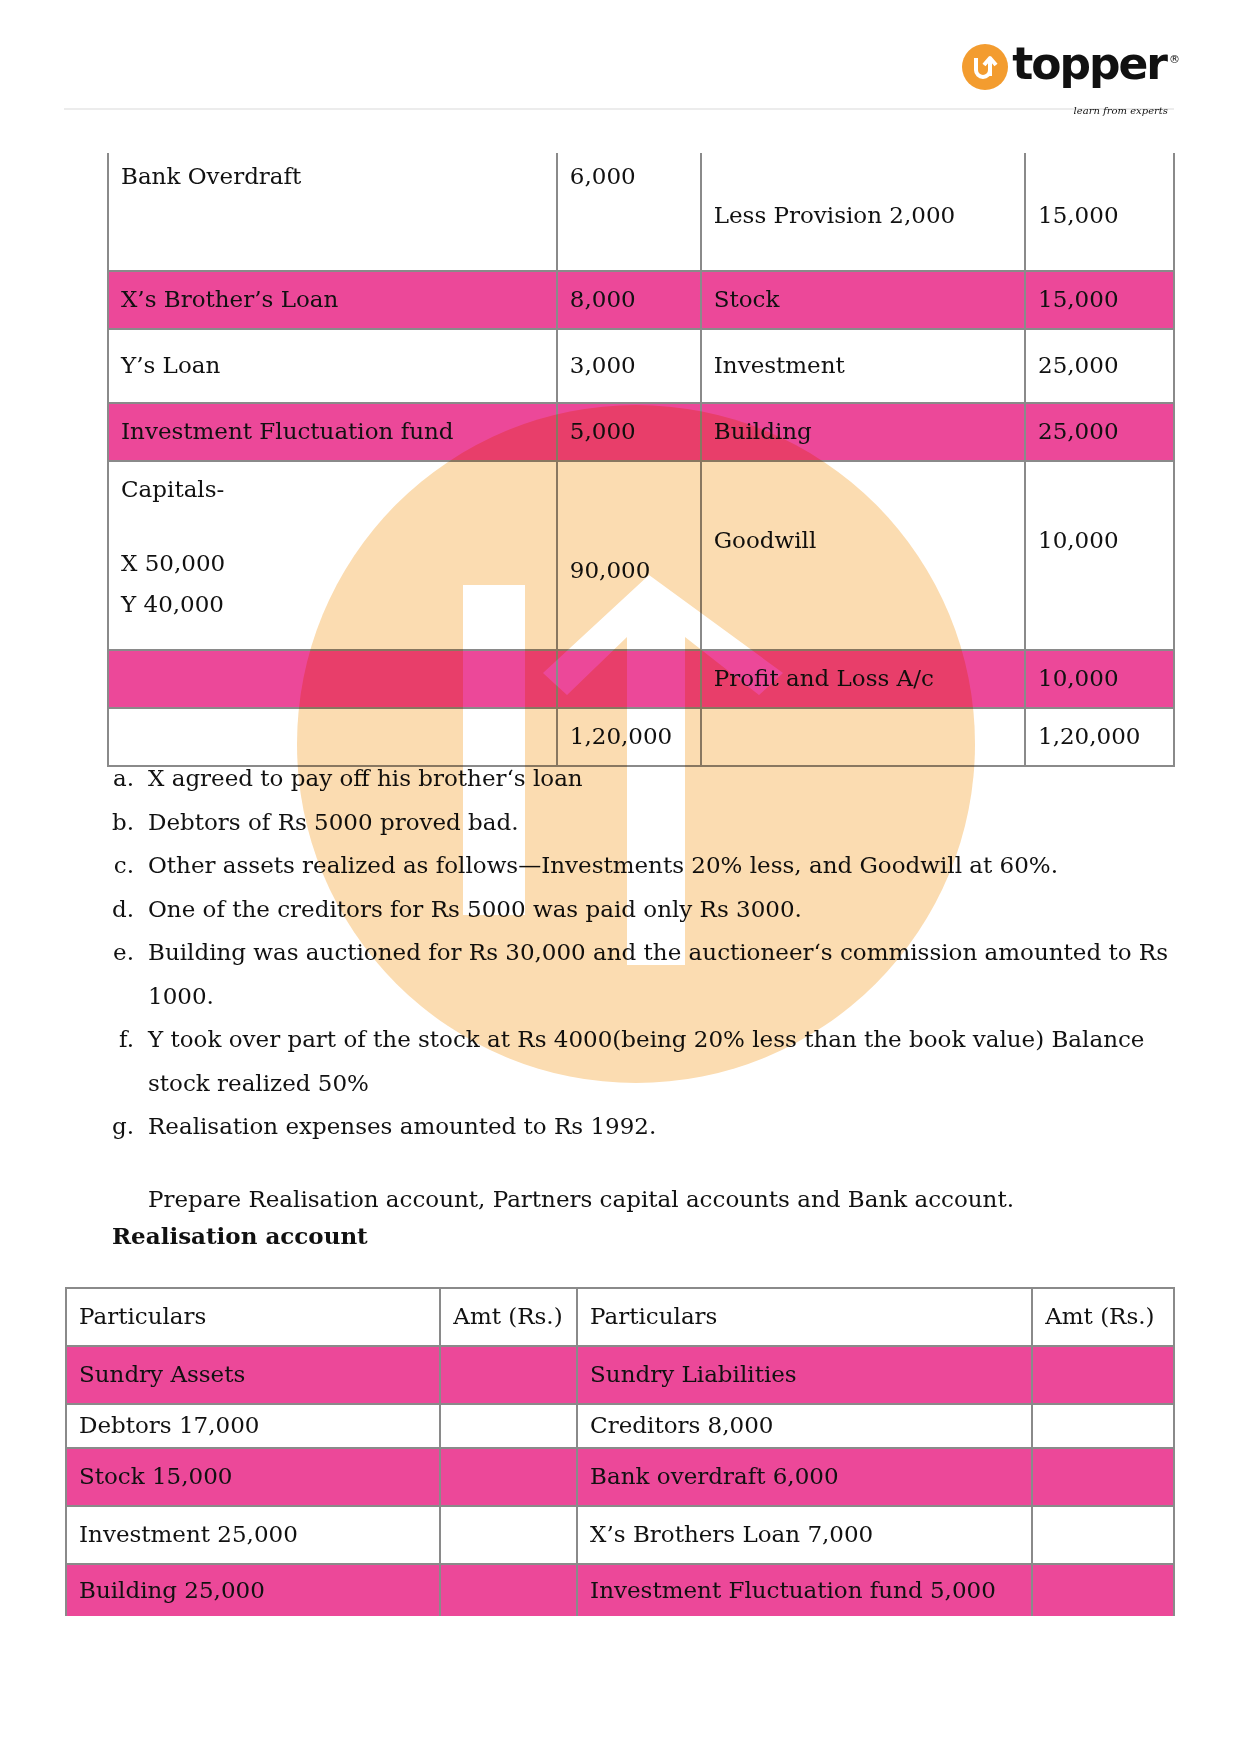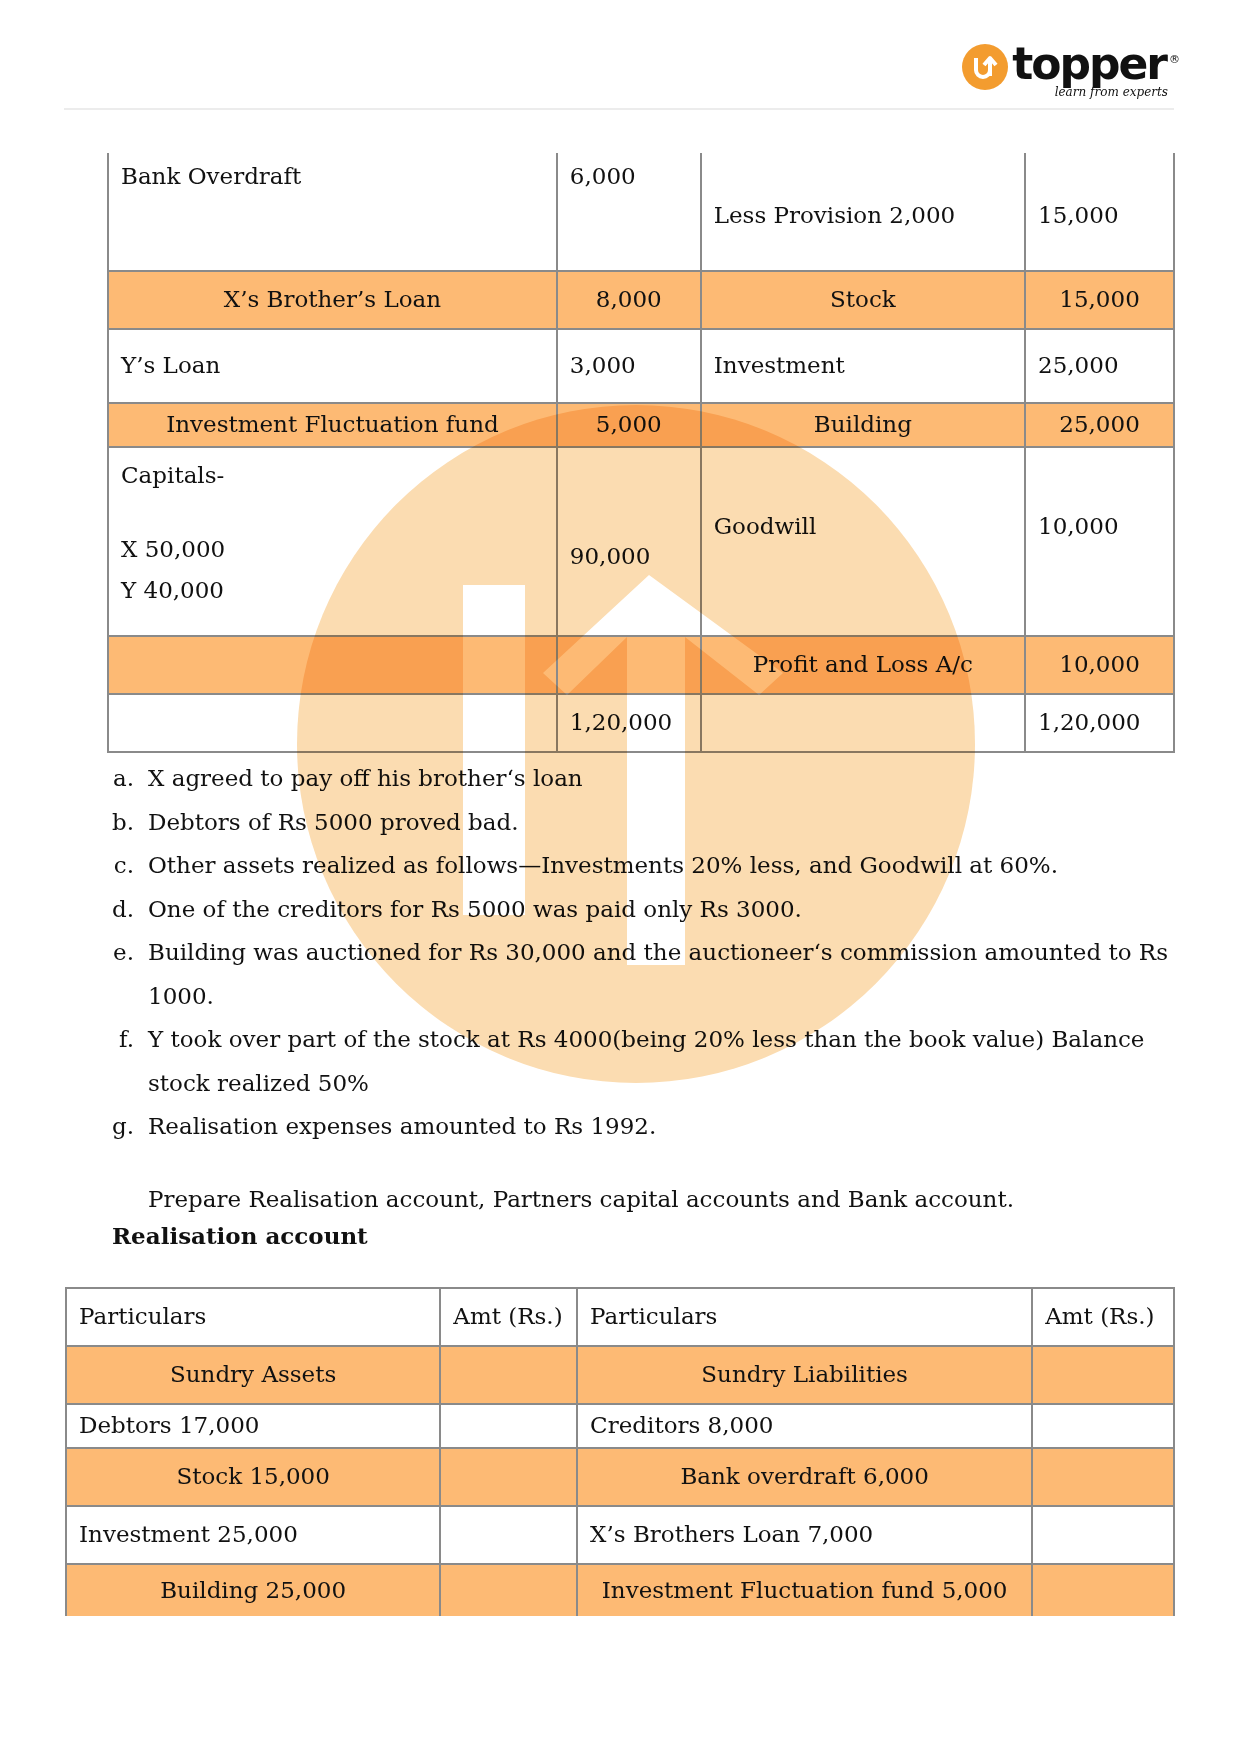--- a/index.html
+++ b/index.html
@@ -5,25 +5,25 @@
     * { margin: 0; padding: 0; box-sizing: border-box; }
     html, body { width: 1240px; height: 1755px; background: #ffffff; overflow: hidden; }
     body { position: relative; font-family: "DejaVu Serif", serif; color: #111; }
 
     .header { position: absolute; left: 64px; top: 0; width: 1110px; height: 110px; border-bottom: 2px solid #ececec; }
     .logo { position: absolute; right: 8px; top: 42px; height: 60px; display: flex; align-items: flex-start; }
     .logo-badge { width: 46px; height: 46px; border-radius: 50%; background: #f39c2f; display: flex; align-items: center; justify-content: center; margin-top: 2px; }
     .logo-badge svg { display: block; }
     .logo-text { font-family: "DejaVu Sans", sans-serif; font-weight: bold; font-size: 44px; letter-spacing: -2px; color: #111; margin-left: 4px; line-height: 44px; position: relative; }
     .logo-reg { position: absolute; right: -14px; top: -4px; font-size: 11px; font-weight: normal; letter-spacing: 0; }
-    .logo-tag { position: absolute; right: -2px; top: 28px; font-family: "DejaVu Serif", serif; font-style: italic; font-size: 12px; letter-spacing: 0; font-weight: normal; white-space: nowrap; }
+    .logo-tag { position: absolute; right: -2px; top: 47px; font-family: "DejaVu Serif", serif; font-style: italic; font-size: 10px; letter-spacing: 0; font-weight: normal; white-space: nowrap; }
 
     table { border-collapse: collapse; position: absolute; font-size: 23px; }
     td { border: 2.5px solid #8a8a8a; padding: 0 12px; vertical-align: middle; line-height: 1.2; }
-    tr.shade td { background: #fdba74; text-align: center; }
+    tr.shade td { background: #ec4899; }
 
     .bs { left: 107px; top: 153px; width: 1068px; }
     .bs .c1 { width: 450px; }
     .bs .c2 { width: 144px; }
     .bs .c3 { width: 325px; }
     .bs .c4 { width: 149px; }
     .bs tr.r-top td { border-top: none; }
 
     .cap-label { display: block; }
     .cap-x { display: block; margin-top: 46px; }
@@ -79,21 +79,21 @@
     <td>8,000</td>
     <td>Stock</td>
     <td>15,000</td>
   </tr>
   <tr style="height:74px">
     <td>Y’s Loan</td>
     <td>3,000</td>
     <td>Investment</td>
     <td>25,000</td>
   </tr>
-  <tr class="shade" style="height:44px">
+  <tr class="shade" style="height:58px">
     <td>Investment Fluctuation fund</td>
     <td>5,000</td>
     <td>Building</td>
     <td>25,000</td>
   </tr>
   <tr style="height:189px">
     <td style="vertical-align:top;padding-top:14px">
       <span class="cap-label">Capitals-</span>
       <span class="cap-x">X 50,000</span>
       <span class="cap-y">Y 40,000</span>

